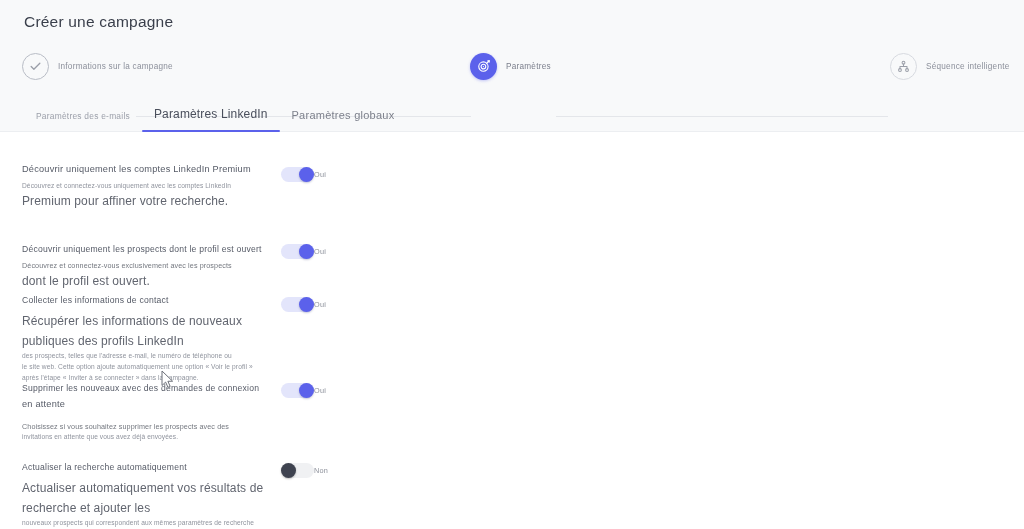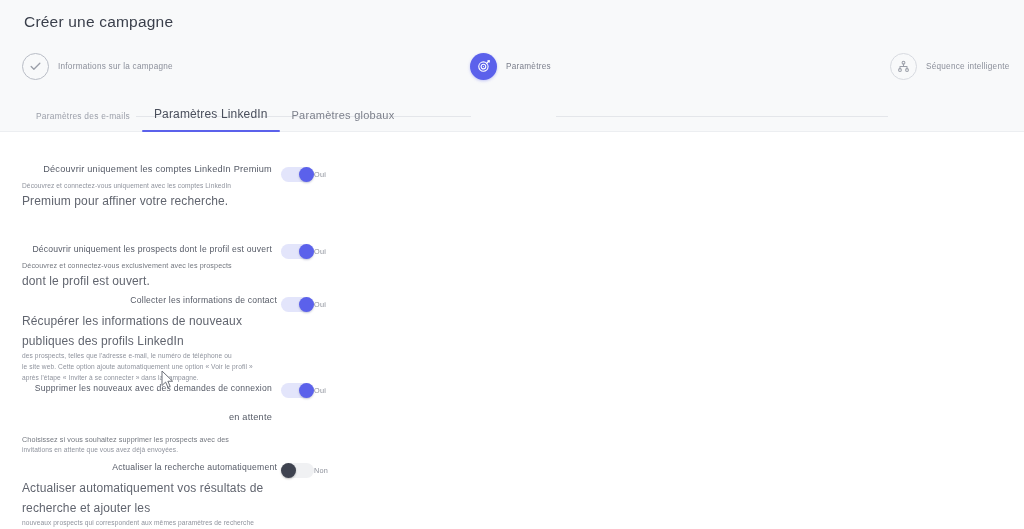--- a/index.html
+++ b/index.html
@@ -160,21 +160,20 @@
     left: 22px;
     width: 250px;
   }
 
   .setting-title {
     font-size: 8.6px;
     color: #555a66;
     letter-spacing: 0.22px;
     line-height: 1.45;
     white-space: nowrap;
-    text-align: right;
   }
   .setting-title.lg {
     font-size: 9.2px;
   }
 
   .setting-sub {
     font-size: 6.6px;
     color: #8f939d;
     line-height: 1.62;
     letter-spacing: 0.1px;
@@ -344,21 +343,21 @@
       <div class="toggle on">
         <span class="knob"></span>
       </div>
       <span class="toggle-label">Oui</span>
     </div>
   </div>
 
   <div class="setting-row" style="top:250px; height:88px;">
     <div class="setting-text">
       <div class="setting-title">Supprimer les nouveaux avec des demandes de connexion</div>
-      <div class="setting-title lg" style="margin-top:17px;">en attente</div>
+      <div class="setting-title lg" style="margin-top:4px;">en attente</div>
       <div class="setting-sub" style="margin-top:9px;">
         <div class="mid">Choisissez si vous souhaitez supprimer les prospects avec des</div>
         <div>invitations en attente que vous avez déjà envoyées.</div>
       </div>
     </div>
     <div class="toggle-wrap" style="top:1px;">
       <div class="toggle on">
         <span class="knob"></span>
       </div>
       <span class="toggle-label">Oui</span>

